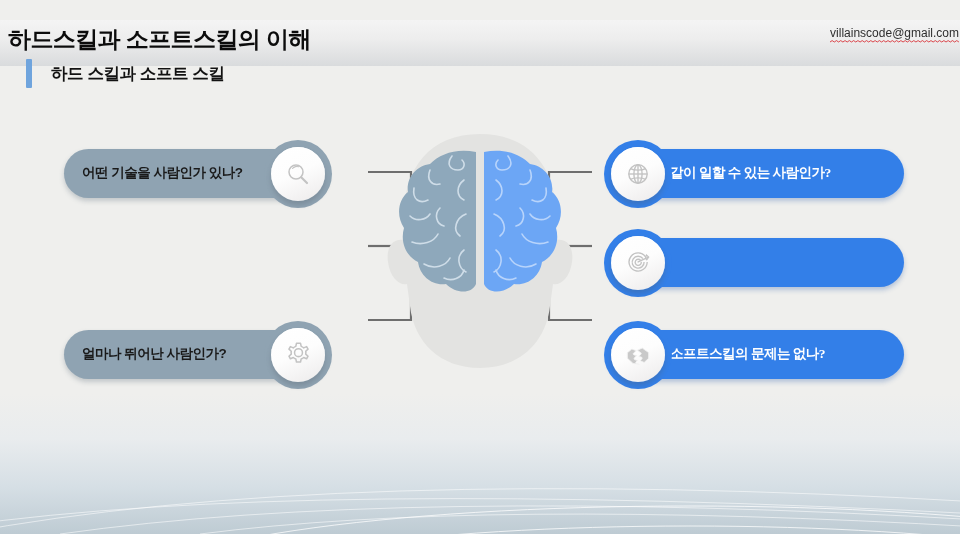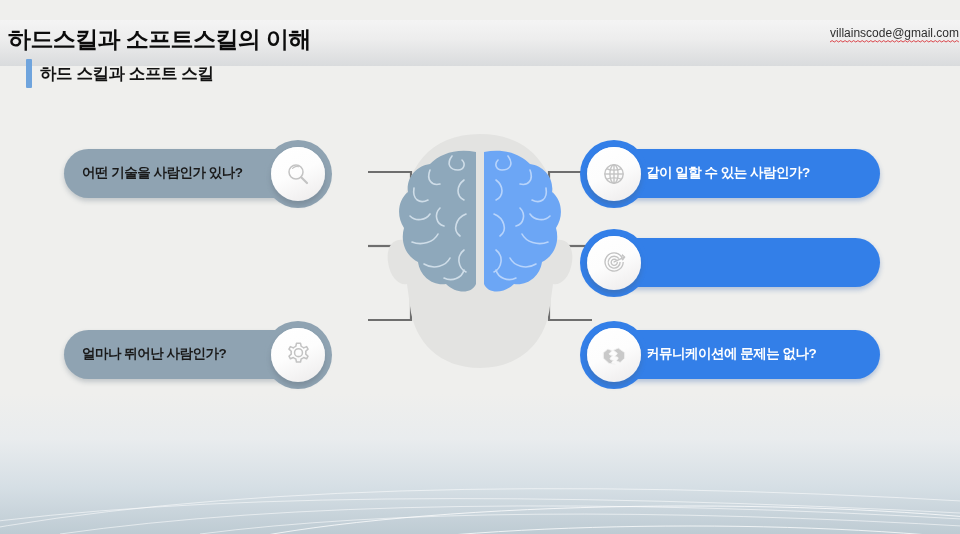--- a/index.html
+++ b/index.html
@@ -64,21 +64,21 @@
     width: 100%;
     margin-top: 0px;
   }
 
   
   .subtitle-row {
     position: absolute;
     left: 26px; top: 59px;
     display: flex;
     align-items: center;
-    gap: 8px;
+    gap: 19px;
   }
   .subtitle-bar {
     width: 6px;
     height: 29px;
     background: #6fa4dd;
     border-radius: 1px;
   }
   .subtitle-text {
     font-size: 16.5px;
     font-weight: bold;
@@ -96,21 +96,21 @@
   }
 
   
   .card {
     position: absolute;
     display: flex;
     align-items: center;
     height: 68px;
   }
   .card.left  { left: 64px;  flex-direction: row; }
-  .card.right { left: 584px; flex-direction: row; }
+  .card.right { left: 608px; flex-direction: row; font-family: Liberation Serif, serif; }
 
   .card.row1 { top: 139px; }
   .card.row2 { top: 228px; }
   .card.row3 { top: 320px; }
 
   
   .pill {
     height: 49px;
     display: flex;
     align-items: center;
@@ -344,21 +344,21 @@
             <line x1="13.6" y1="13.4" x2="23.8" y2="8.6" stroke-width="1.5" stroke-linecap="round"></line>
             <path d="M22.2 6.2 L24.6 8.4 L22.6 11.2 L21.2 9.4 Z" stroke-width="1.2"></path>
           </svg>
         </div>
       </div>
     </div>
   </div>
 
   <div class="card right row3">
     <div class="pill">
-      <span class="pill-text">커뮤니케이션에 문제는 없나?</span>
+      <span class="pill-text">소프트스킬의 문제는 없나?</span>
       <div class="badge">
         <div class="badge-inner">
           <svg width="28" height="28" viewBox="0 0 30 30" fill="#c9c9c9" stroke="#f2f2f2" stroke-width="0.9" stroke-linejoin="round">
             <path d="M3.6 12.6 L8.4 8.6 L13.2 10.4 L10.4 12.8 C 9.6 13.5 9.8 14.6 10.8 14.9 L13.6 15.6 L11.2 18 C 10.4 18.8 10.8 20 11.9 20.2 L14.6 20.8 L12.8 22.6 C 12.2 23.2 12.5 24.2 13.4 24.4 L16.6 25 L9.6 24 L3.6 18.4 Z"></path>
             <path d="M14.4 9.8 L19.6 7.6 L26.4 12.4 L26.4 18.6 L21.6 23 L17.4 21.2 L19 19.4 C 19.8 18.6 19.5 17.4 18.4 17.2 L15.8 16.6 L18 14.4 C 18.8 13.6 18.5 12.4 17.4 12.2 Z"></path>
           </svg>
         </div>
       </div>
     </div>
   </div>

